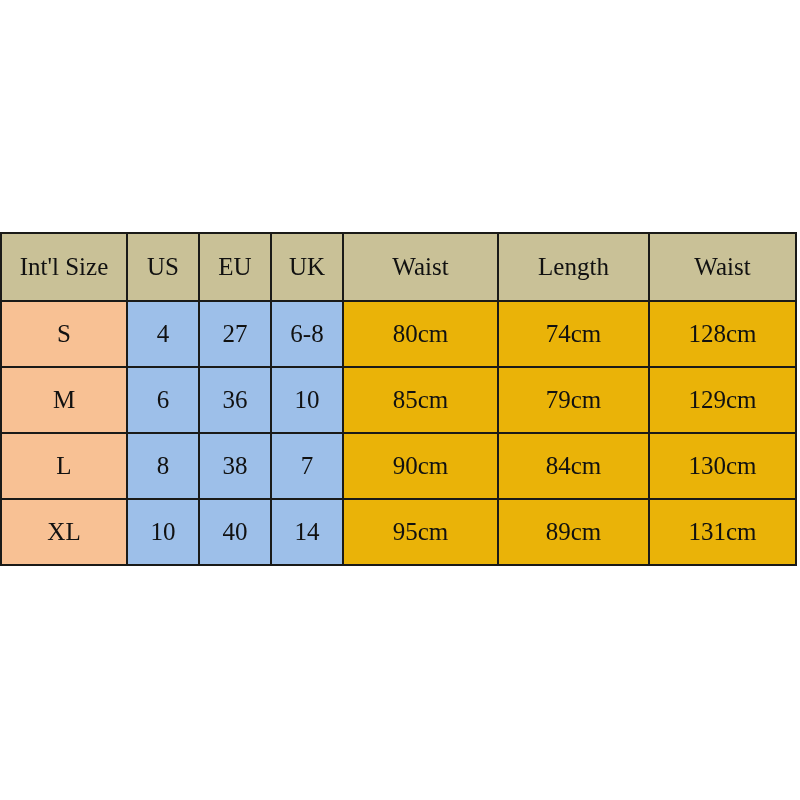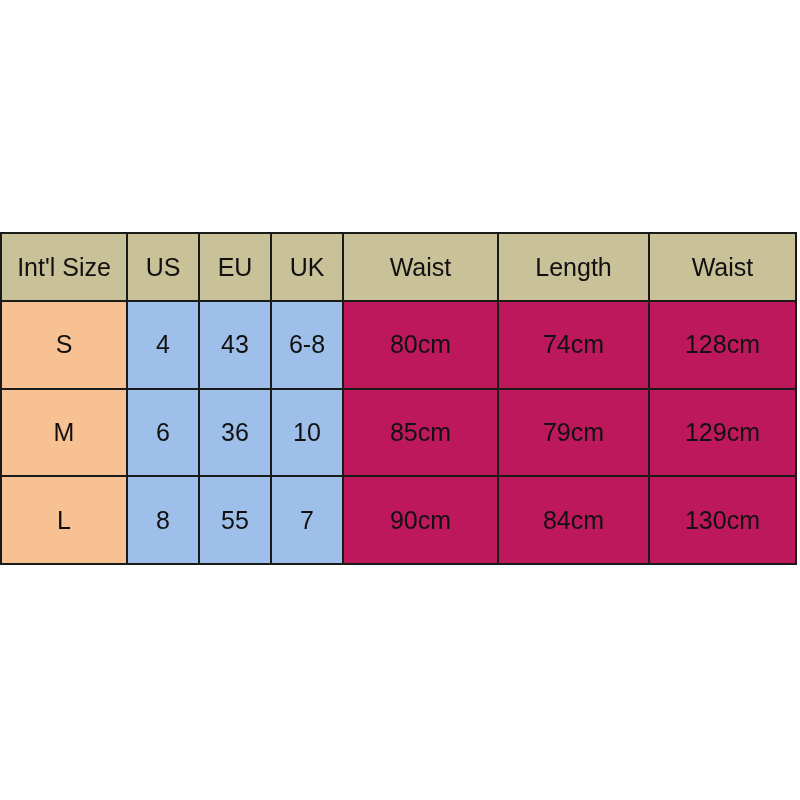--- a/index.html
+++ b/index.html
@@ -12,20 +12,21 @@
     background: #ffffff;
     font-family: "Liberation Sans", sans-serif;
     overflow: hidden;
   }
 
   #page {
     position: relative;
     width: 800px;
     height: 800px;
     background: #ffffff;
+    font-family: Liberation Serif, serif;
   }
 
   
   #chart-wrap {
     position: absolute;
     left: 0px;
     top: 232px;
     width: 795px;
     height: 333px;
   }
@@ -70,21 +71,21 @@
 
   td.cell-size {
     background: #f8c194;
     font-size: 25px;
   }
   td.cell-num {
     background: #9dbfe9;
     font-size: 25px;
   }
   td.cell-meas {
-    background: #be185d;
+    background: #eab308;
     font-size: 25px;
   }
 </style>
 </head>
 <body>
 
 <div id="page">
 
   <div id="chart-wrap">
 
@@ -109,46 +110,55 @@
           <th>Length</th>
           <th>Waist</th>
         </tr>
       </thead>
 
       <tbody>
 
         <tr>
           <td class="cell-size">S</td>
           <td class="cell-num">4</td>
-          <td class="cell-num">43</td>
+          <td class="cell-num">27</td>
           <td class="cell-num">6-8</td>
           <td class="cell-meas">80cm</td>
           <td class="cell-meas">74cm</td>
           <td class="cell-meas">128cm</td>
         </tr>
 
         <tr>
           <td class="cell-size">M</td>
           <td class="cell-num">6</td>
           <td class="cell-num">36</td>
           <td class="cell-num">10</td>
           <td class="cell-meas">85cm</td>
           <td class="cell-meas">79cm</td>
           <td class="cell-meas">129cm</td>
         </tr>
 
         <tr>
           <td class="cell-size">L</td>
           <td class="cell-num">8</td>
-          <td class="cell-num">55</td>
+          <td class="cell-num">38</td>
           <td class="cell-num">7</td>
           <td class="cell-meas">90cm</td>
           <td class="cell-meas">84cm</td>
           <td class="cell-meas">130cm</td>
         </tr>
 
+        <tr>
+          <td class="cell-size">XL</td>
+          <td class="cell-num">10</td>
+          <td class="cell-num">40</td>
+          <td class="cell-num">14</td>
+          <td class="cell-meas">95cm</td>
+          <td class="cell-meas">89cm</td>
+          <td class="cell-meas">131cm</td>
+        </tr>
 
       </tbody>
     </table>
 
   </div>
 
 </div>
 
 </body></html>

